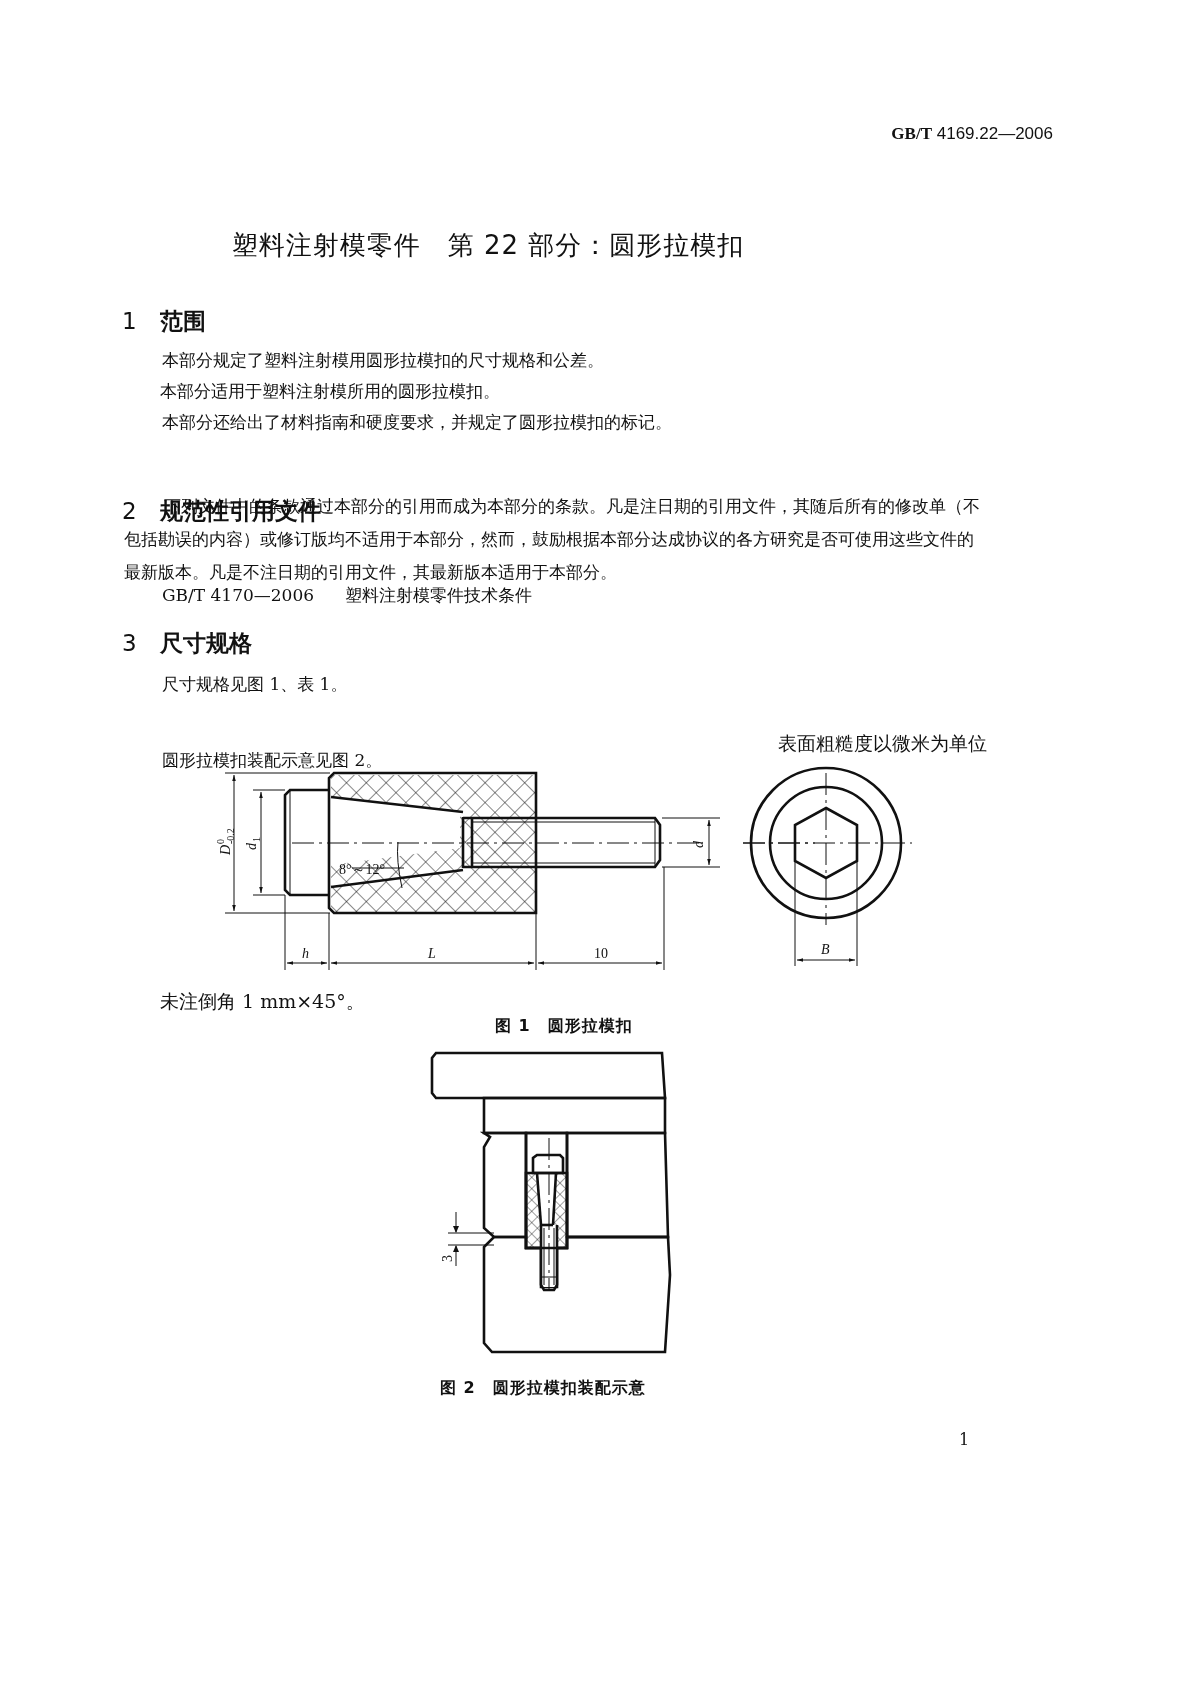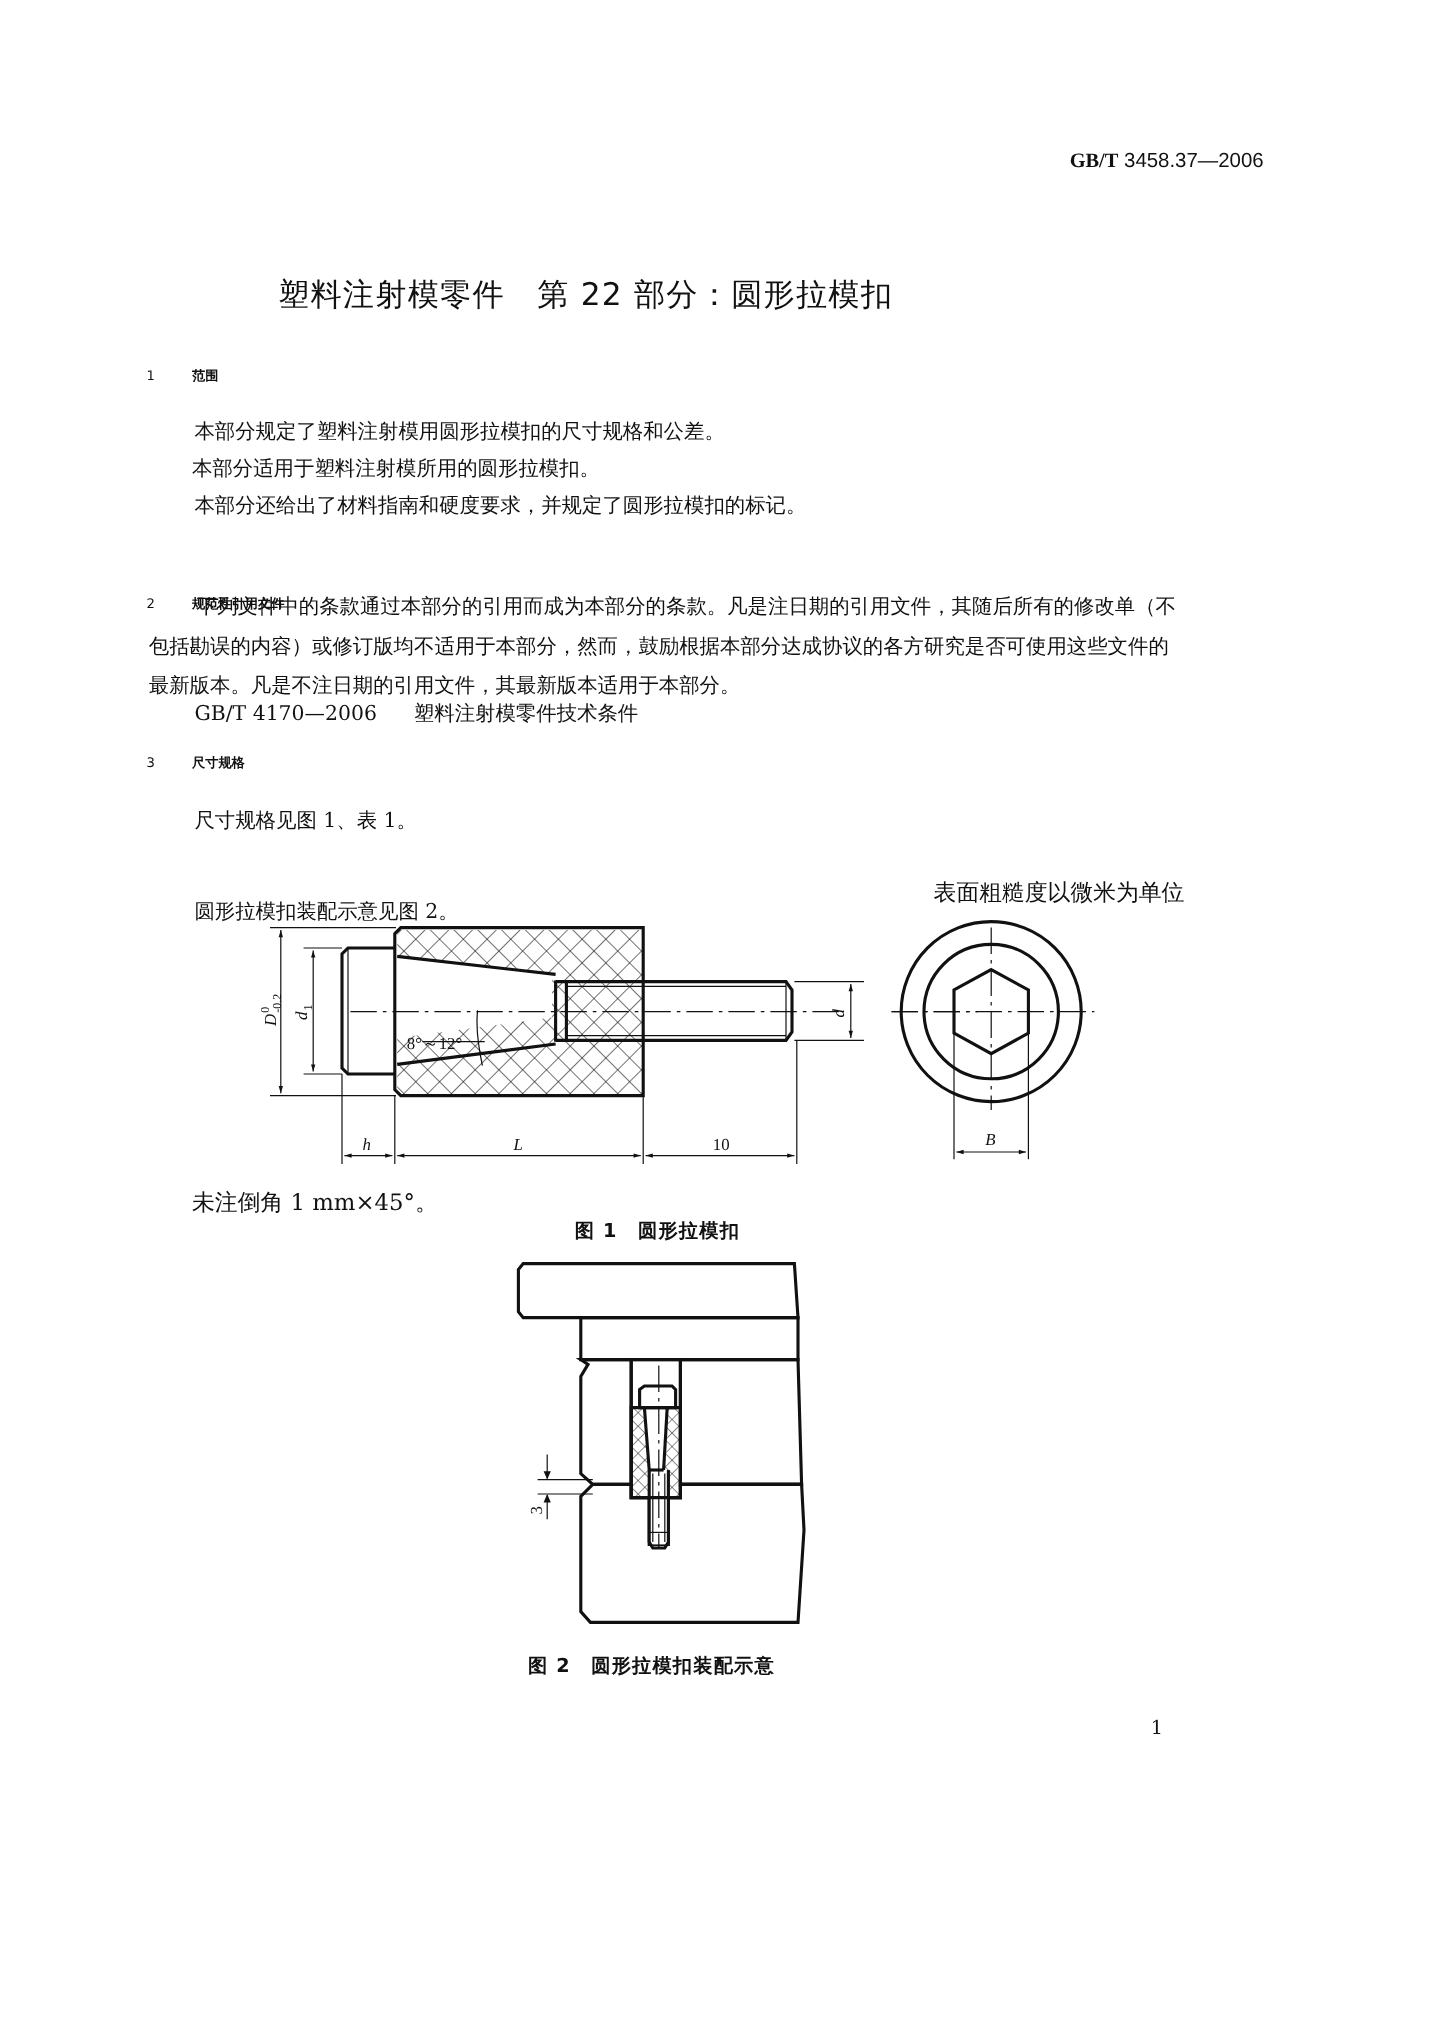--- a/index.html
+++ b/index.html
@@ -3,39 +3,39 @@
 <meta charset="utf-8">
 <style>
   html, body { margin: 0; padding: 0; background: #fff; }
   body { width: 1191px; height: 1684px; position: relative; overflow: hidden;
          font-family: "DejaVu Serif", "Liberation Serif", serif; color: #111; }
   .abs { position: absolute; white-space: nowrap; }
   .std-no { right: 138px; top: 124px; font-size: 17px; font-family: "Liberation Sans", sans-serif; }
   .std-no b { font-family: "Liberation Serif", serif; font-weight: bold; }
   .title { left: 0; width: 976px; top: 228px; text-align: center; font-size: 26px;
            font-family: "DejaVu Sans", sans-serif; letter-spacing: 1px; }
-  .h { font-family: "DejaVu Sans", sans-serif; font-weight: bold; font-size: 11px; }
+  .h { font-family: "DejaVu Sans", sans-serif; font-weight: bold; font-size: 23px; }
   .h .num { display: inline-block; width: 38px; font-weight: normal; }
   .p { font-size: 17px; line-height: 33px; }
   .para { left: 134px; width: 920px; white-space: normal; text-indent: 40px; font-size: 17px; line-height: 33px; }
   .note { font-size: 19px; }
   .cap { font-family: "DejaVu Sans", sans-serif; font-weight: bold; font-size: 16px; letter-spacing: 1px; }
   svg { position: absolute; }
   .thin { stroke: #111; stroke-width: 1; fill: none; }
   .thick { stroke: #111; stroke-width: 2.6; fill: none; }
   .center { stroke: #111; stroke-width: 1; fill: none; stroke-dasharray: 22 5 3 5; }
   .dimtxt { font-family: "Liberation Serif", serif; font-style: italic; font-size: 14px; fill: #111; }
   .dimnum { font-family: "Liberation Serif", serif; font-size: 14px; fill: #111; }
 </style>
 </head>
 <body>
 
 <div class="abs std-no">
   <b>GB/T</b>
-  <span>3458.37—2006</span>
+  <span>4169.22—2006</span>
 </div>
 
 <div class="abs title">塑料注射模零件　第 22 部分：圆形拉模扣</div>
 
 <div class="abs h" style="left:122px; top:306px;">
   <span class="num">1</span><span>范围</span>
 </div>
 <div class="abs p" style="left:162px; top:344px;">本部分规定了塑料注射模用圆形拉模扣的尺寸规格和公差。</div>
 <div class="abs p" style="left:160px; top:375px;">本部分适用于塑料注射模所用的圆形拉模扣。</div>
 <div class="abs p" style="left:162px; top:406px;">本部分还给出了材料指南和硬度要求，并规定了圆形拉模扣的标记。</div>
@@ -140,21 +140,21 @@
   <line class="center" x1="800" y1="843" x2="872" y2="843" transform="translate(-57,0) scale(1)"></line>
   <line class="center" x1="743" y1="843" x2="912" y2="843"></line>
   <line class="center" x1="826" y1="773" x2="826" y2="925"></line>
   <line class="thin" x1="795" y1="861" x2="795" y2="966"></line>
   <line class="thin" x1="857" y1="861" x2="857" y2="966"></line>
   <line class="thin" x1="797" y1="960" x2="855" y2="960" marker-start="url(#arr2)" marker-end="url(#arr2)"></line>
   <text class="dimtxt" x="821" y="954">B</text>
 </svg>
 
 <div class="abs note" style="left:160px; top:989px;">未注倒角 1 mm×45°。</div>
-<div class="abs cap" style="left:479px; top:1016px;">图 1　圆形拉模扣</div>
+<div class="abs cap" style="left:495px; top:1016px;">图 1　圆形拉模扣</div>
 
 <svg style="left:430px; top:1045px;" width="260" height="320" viewBox="430 1045 260 320">
   <defs>
     <pattern id="hatchA" width="16" height="16" patternUnits="userSpaceOnUse" patternTransform="rotate(45)">
       <line x1="0" y1="0" x2="0" y2="16" stroke="#111" stroke-width="1"></line>
     </pattern>
     <pattern id="hatchB" width="16" height="16" patternUnits="userSpaceOnUse" patternTransform="rotate(-45)">
       <line x1="0" y1="0" x2="0" y2="16" stroke="#111" stroke-width="1"></line>
     </pattern>
     <pattern id="hatchC" width="18" height="18" patternUnits="userSpaceOnUse" patternTransform="rotate(45)">

